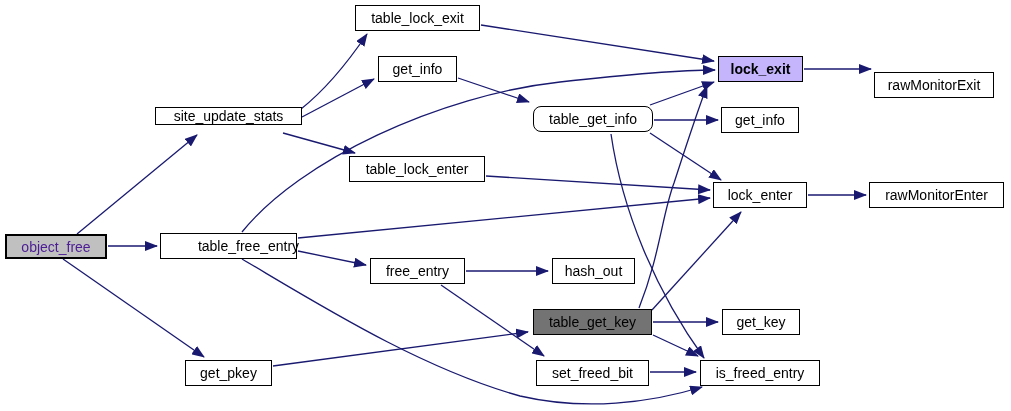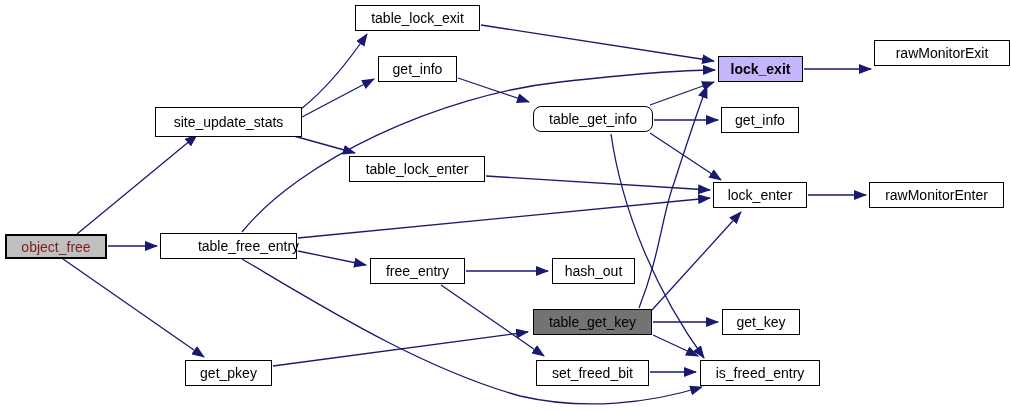--- a/index.html
+++ b/index.html
@@ -71,29 +71,29 @@
         <path d="M 441,285 L 544,356" fill="none" stroke="#191970" stroke-width="1.3" marker-end="url(#arrowhead)"></path>
         <path d="M 273,366 L 528,332" fill="none" stroke="#191970" stroke-width="1.3" marker-end="url(#arrowhead)"></path>
         <path d="M 653,322 L 718,322" fill="none" stroke="#191970" stroke-width="1.3" marker-end="url(#arrowhead)"></path>
         <path d="M 652,310 L 741,212" fill="none" stroke="#191970" stroke-width="1.3" marker-end="url(#arrowhead)"></path>
         <path d="M 639,308 C 660,255 662,215 674,183 C 688,140 696,115 707,86" fill="none" stroke="#191970" stroke-width="1.3" marker-end="url(#arrowhead)"></path>
         <path d="M 653,335 L 698,356" fill="none" stroke="#191970" stroke-width="1.3" marker-end="url(#arrowhead)"></path>
         <path d="M 650,372 L 696,372" fill="none" stroke="#191970" stroke-width="1.3" marker-end="url(#arrowhead)"></path>
       </g>
   </svg>
   <div id="nodes">
-      <div class="node highlighted" style="left: 5px; top: 234px; width: 102px; height: 25px; background: rgb(192, 192, 192); border-color: rgb(0, 0, 0); color: #7f1d1d;">object_free</div>
-      <div class="node" style="left: 155px; top: 107px; width: 147px; height: 30px; background: rgb(255, 255, 255); border-color: rgb(0, 0, 0); color: rgb(0, 0, 0);">site_update_stats</div>
+      <div class="node highlighted" style="left: 5px; top: 234px; width: 102px; height: 25px; background: rgb(192, 192, 192); border-color: rgb(0, 0, 0); color: #4c1d95;">object_free</div>
+      <div class="node" style="left: 155px; top: 107px; width: 147px; height: 18px; background: rgb(255, 255, 255); border-color: rgb(0, 0, 0); color: rgb(0, 0, 0);">site_update_stats</div>
       <div class="node" style="left: 355px; top: 5px; width: 125px; height: 26px; background: rgb(255, 255, 255); border-color: rgb(0, 0, 0); color: rgb(0, 0, 0);">table_lock_exit</div>
       <div class="node" style="left: 378px; top: 56px; width: 79px; height: 26px; background: rgb(255, 255, 255); border-color: rgb(0, 0, 0); color: rgb(0, 0, 0);">get_info</div>
       <div class="node" style="left: 533px; top: 106px; width: 120px; height: 26px; background: rgb(255, 255, 255); border-color: rgb(0, 0, 0); color: rgb(0, 0, 0); border-radius: 8px;">table_get_info</div>
       <div class="node" style="left: 721px; top: 107px; width: 78px; height: 26px; background: rgb(255, 255, 255); border-color: rgb(0, 0, 0); color: rgb(0, 0, 0);">get_info</div>
       <div class="node" style="left: 349px; top: 156px; width: 136px; height: 26px; background: rgb(255, 255, 255); border-color: rgb(0, 0, 0); color: rgb(0, 0, 0);">table_lock_enter</div>
       <div class="node" style="left: 718px; top: 56px; width: 85px; height: 26px; background: #c4b5fd; border-color: rgb(0, 0, 0); color: rgb(0, 0, 0); font-weight: bold;">lock_exit</div>
-      <div class="node" style="left: 874px; top: 40px; width: 136px; height: 26px; background: rgb(255, 255, 255); border-color: rgb(0, 0, 0); color: rgb(0, 0, 0);">rawMonitorExit</div>
+      <div class="node" style="left: 874px; top: 72px; width: 120px; height: 26px; background: rgb(255, 255, 255); border-color: rgb(0, 0, 0); color: rgb(0, 0, 0);">rawMonitorExit</div>
       <div class="node" style="left: 713px; top: 182px; width: 94px; height: 26px; background: rgb(255, 255, 255); border-color: rgb(0, 0, 0); color: rgb(0, 0, 0);">lock_enter</div>
       <div class="node" style="left: 869px; top: 182px; width: 135px; height: 26px; background: rgb(255, 255, 255); border-color: rgb(0, 0, 0); color: rgb(0, 0, 0);">rawMonitorEnter</div>
       <div class="node" style="left: 160px; top: 233px; width: 137px; height: 26px; background: rgb(255, 255, 255); border-color: rgb(0, 0, 0); color: rgb(0, 0, 0); padding-left: 40px;">table_free_entry</div>
       <div class="node" style="left: 370px; top: 258px; width: 95px; height: 26px; background: rgb(255, 255, 255); border-color: rgb(0, 0, 0); color: rgb(0, 0, 0);">free_entry</div>
       <div class="node" style="left: 552px; top: 258px; width: 83px; height: 26px; background: rgb(255, 255, 255); border-color: rgb(0, 0, 0); color: rgb(0, 0, 0);">hash_out</div>
       <div class="node" style="left: 533px; top: 309px; width: 119px; height: 26px; background: #737373; border-color: rgb(0, 0, 0); color: rgb(0, 0, 0);">table_get_key</div>
       <div class="node" style="left: 722px; top: 309px; width: 78px; height: 26px; background: rgb(255, 255, 255); border-color: rgb(0, 0, 0); color: rgb(0, 0, 0);">get_key</div>
       <div class="node" style="left: 536px; top: 360px; width: 113px; height: 26px; background: rgb(255, 255, 255); border-color: rgb(0, 0, 0); color: rgb(0, 0, 0);">set_freed_bit</div>
       <div class="node" style="left: 700px; top: 360px; width: 120px; height: 26px; background: rgb(255, 255, 255); border-color: rgb(0, 0, 0); color: rgb(0, 0, 0);">is_freed_entry</div>
       <div class="node" style="left: 185px; top: 360px; width: 87px; height: 26px; background: rgb(255, 255, 255); border-color: rgb(0, 0, 0); color: rgb(0, 0, 0);">get_pkey</div>

